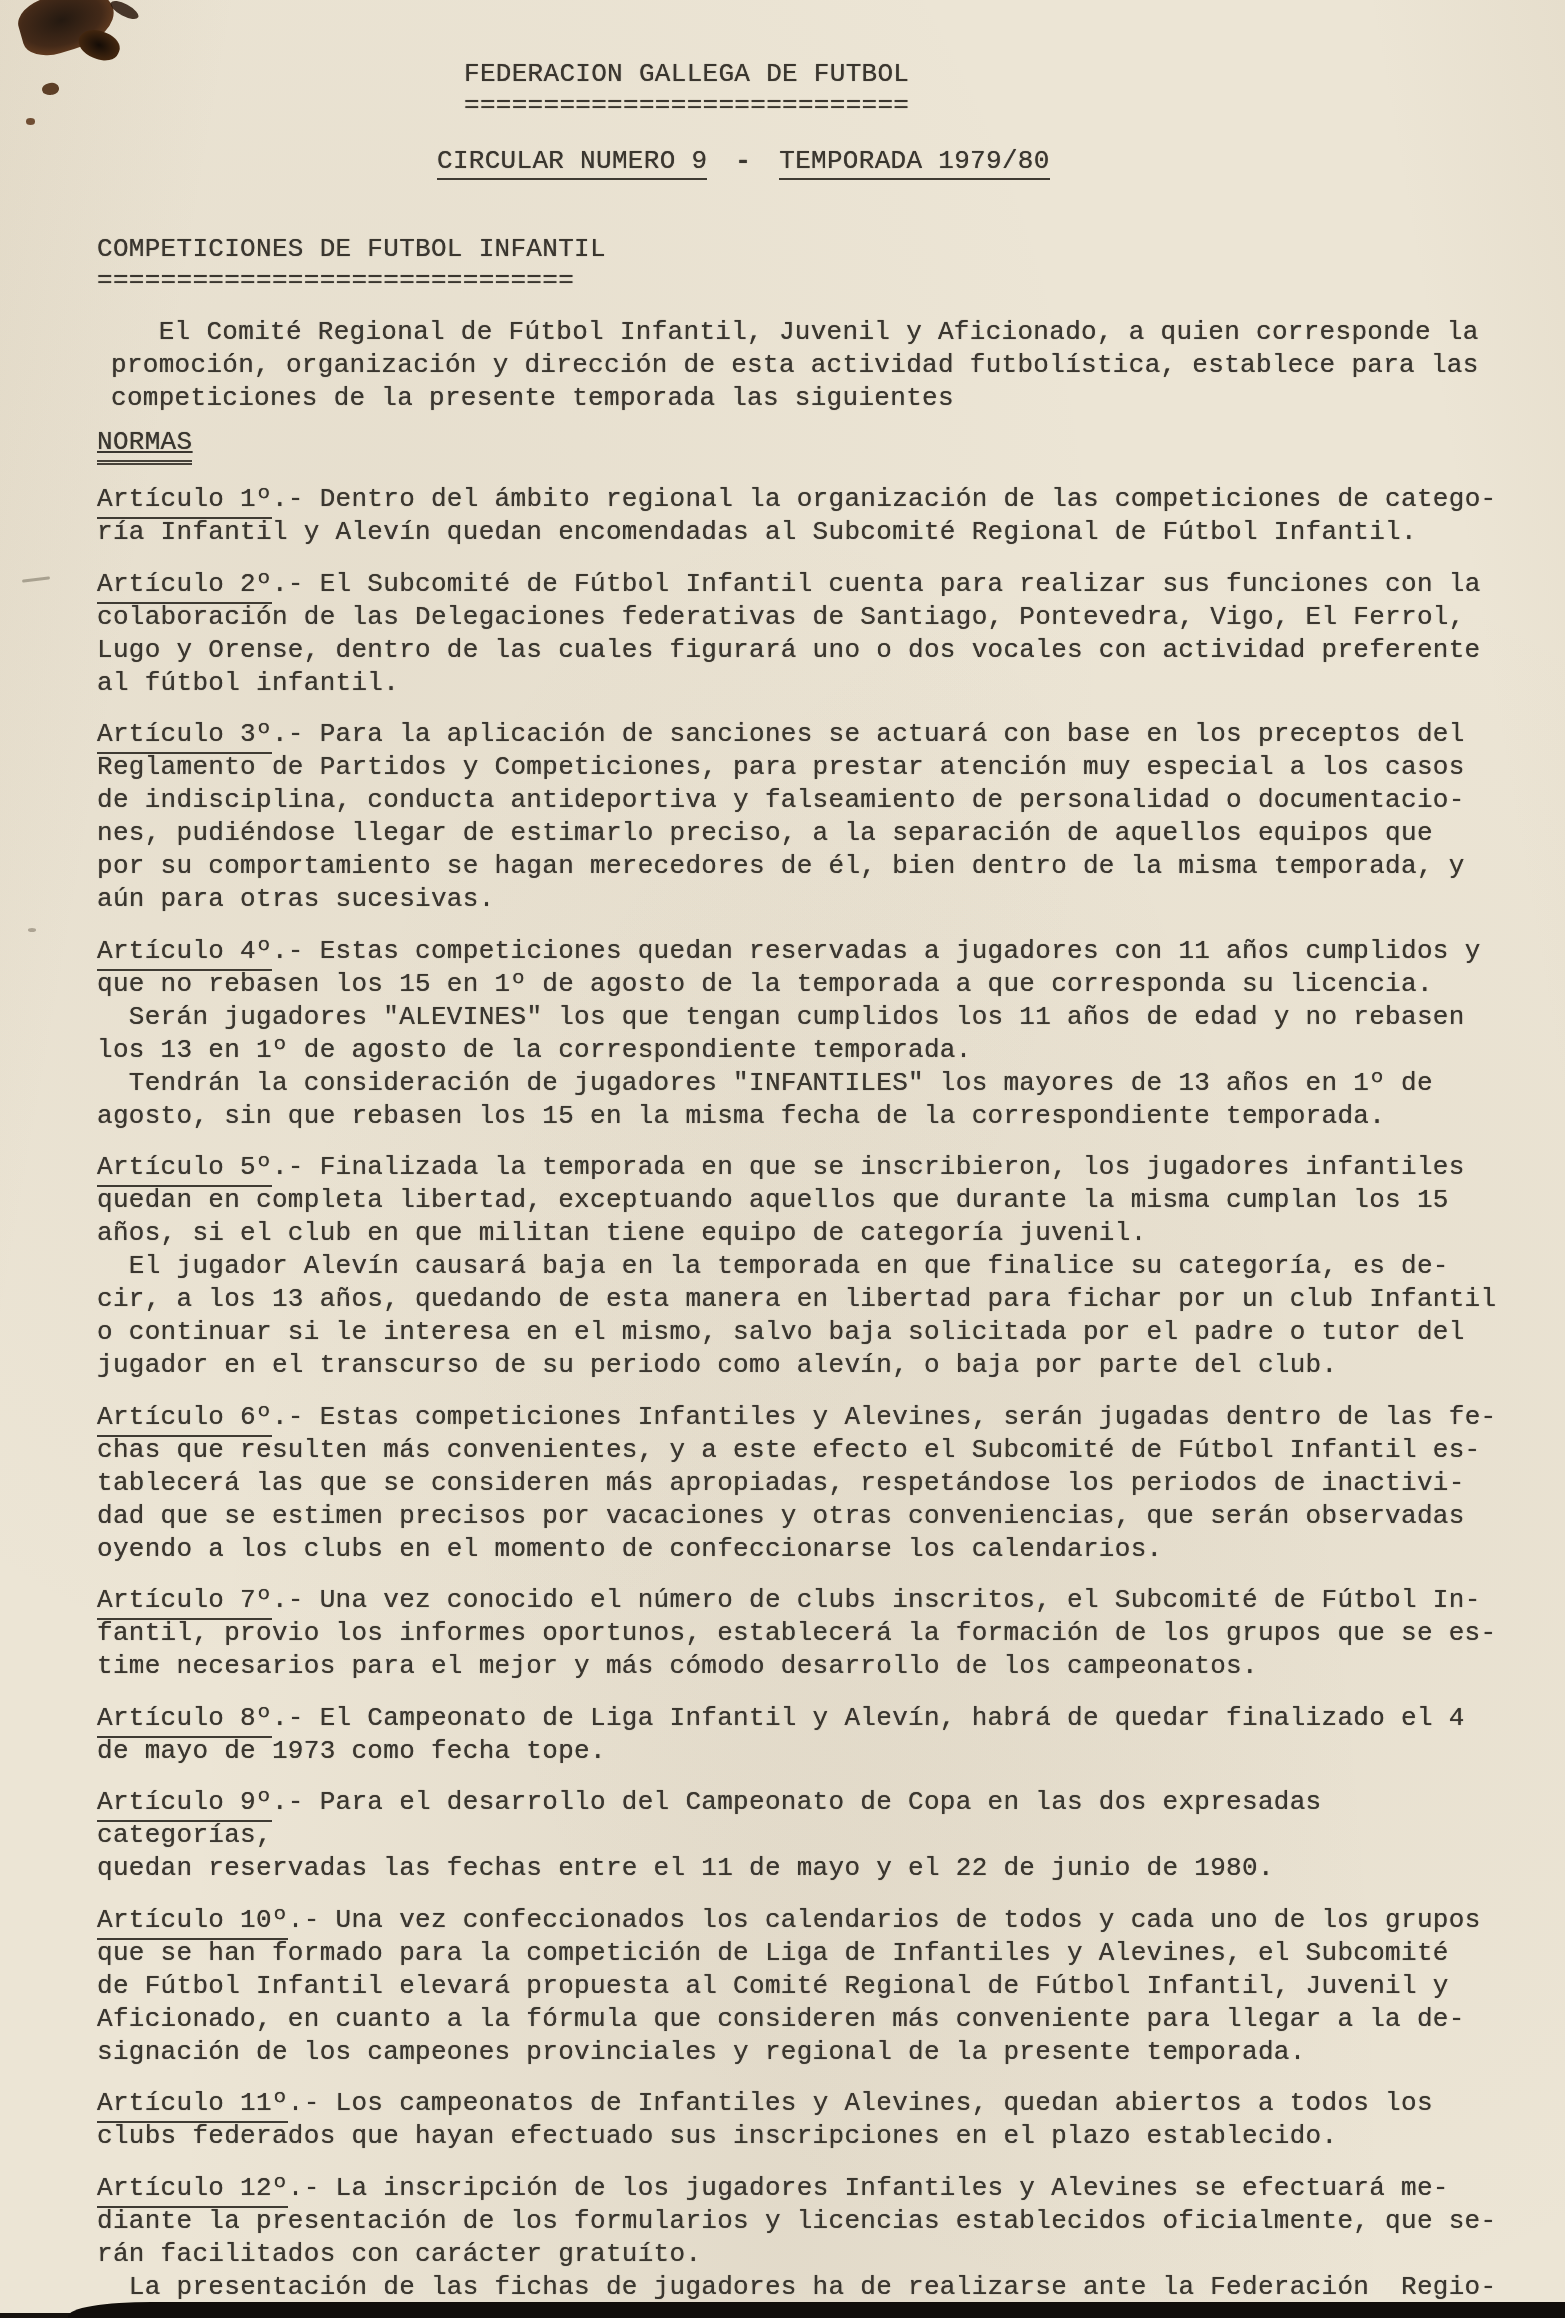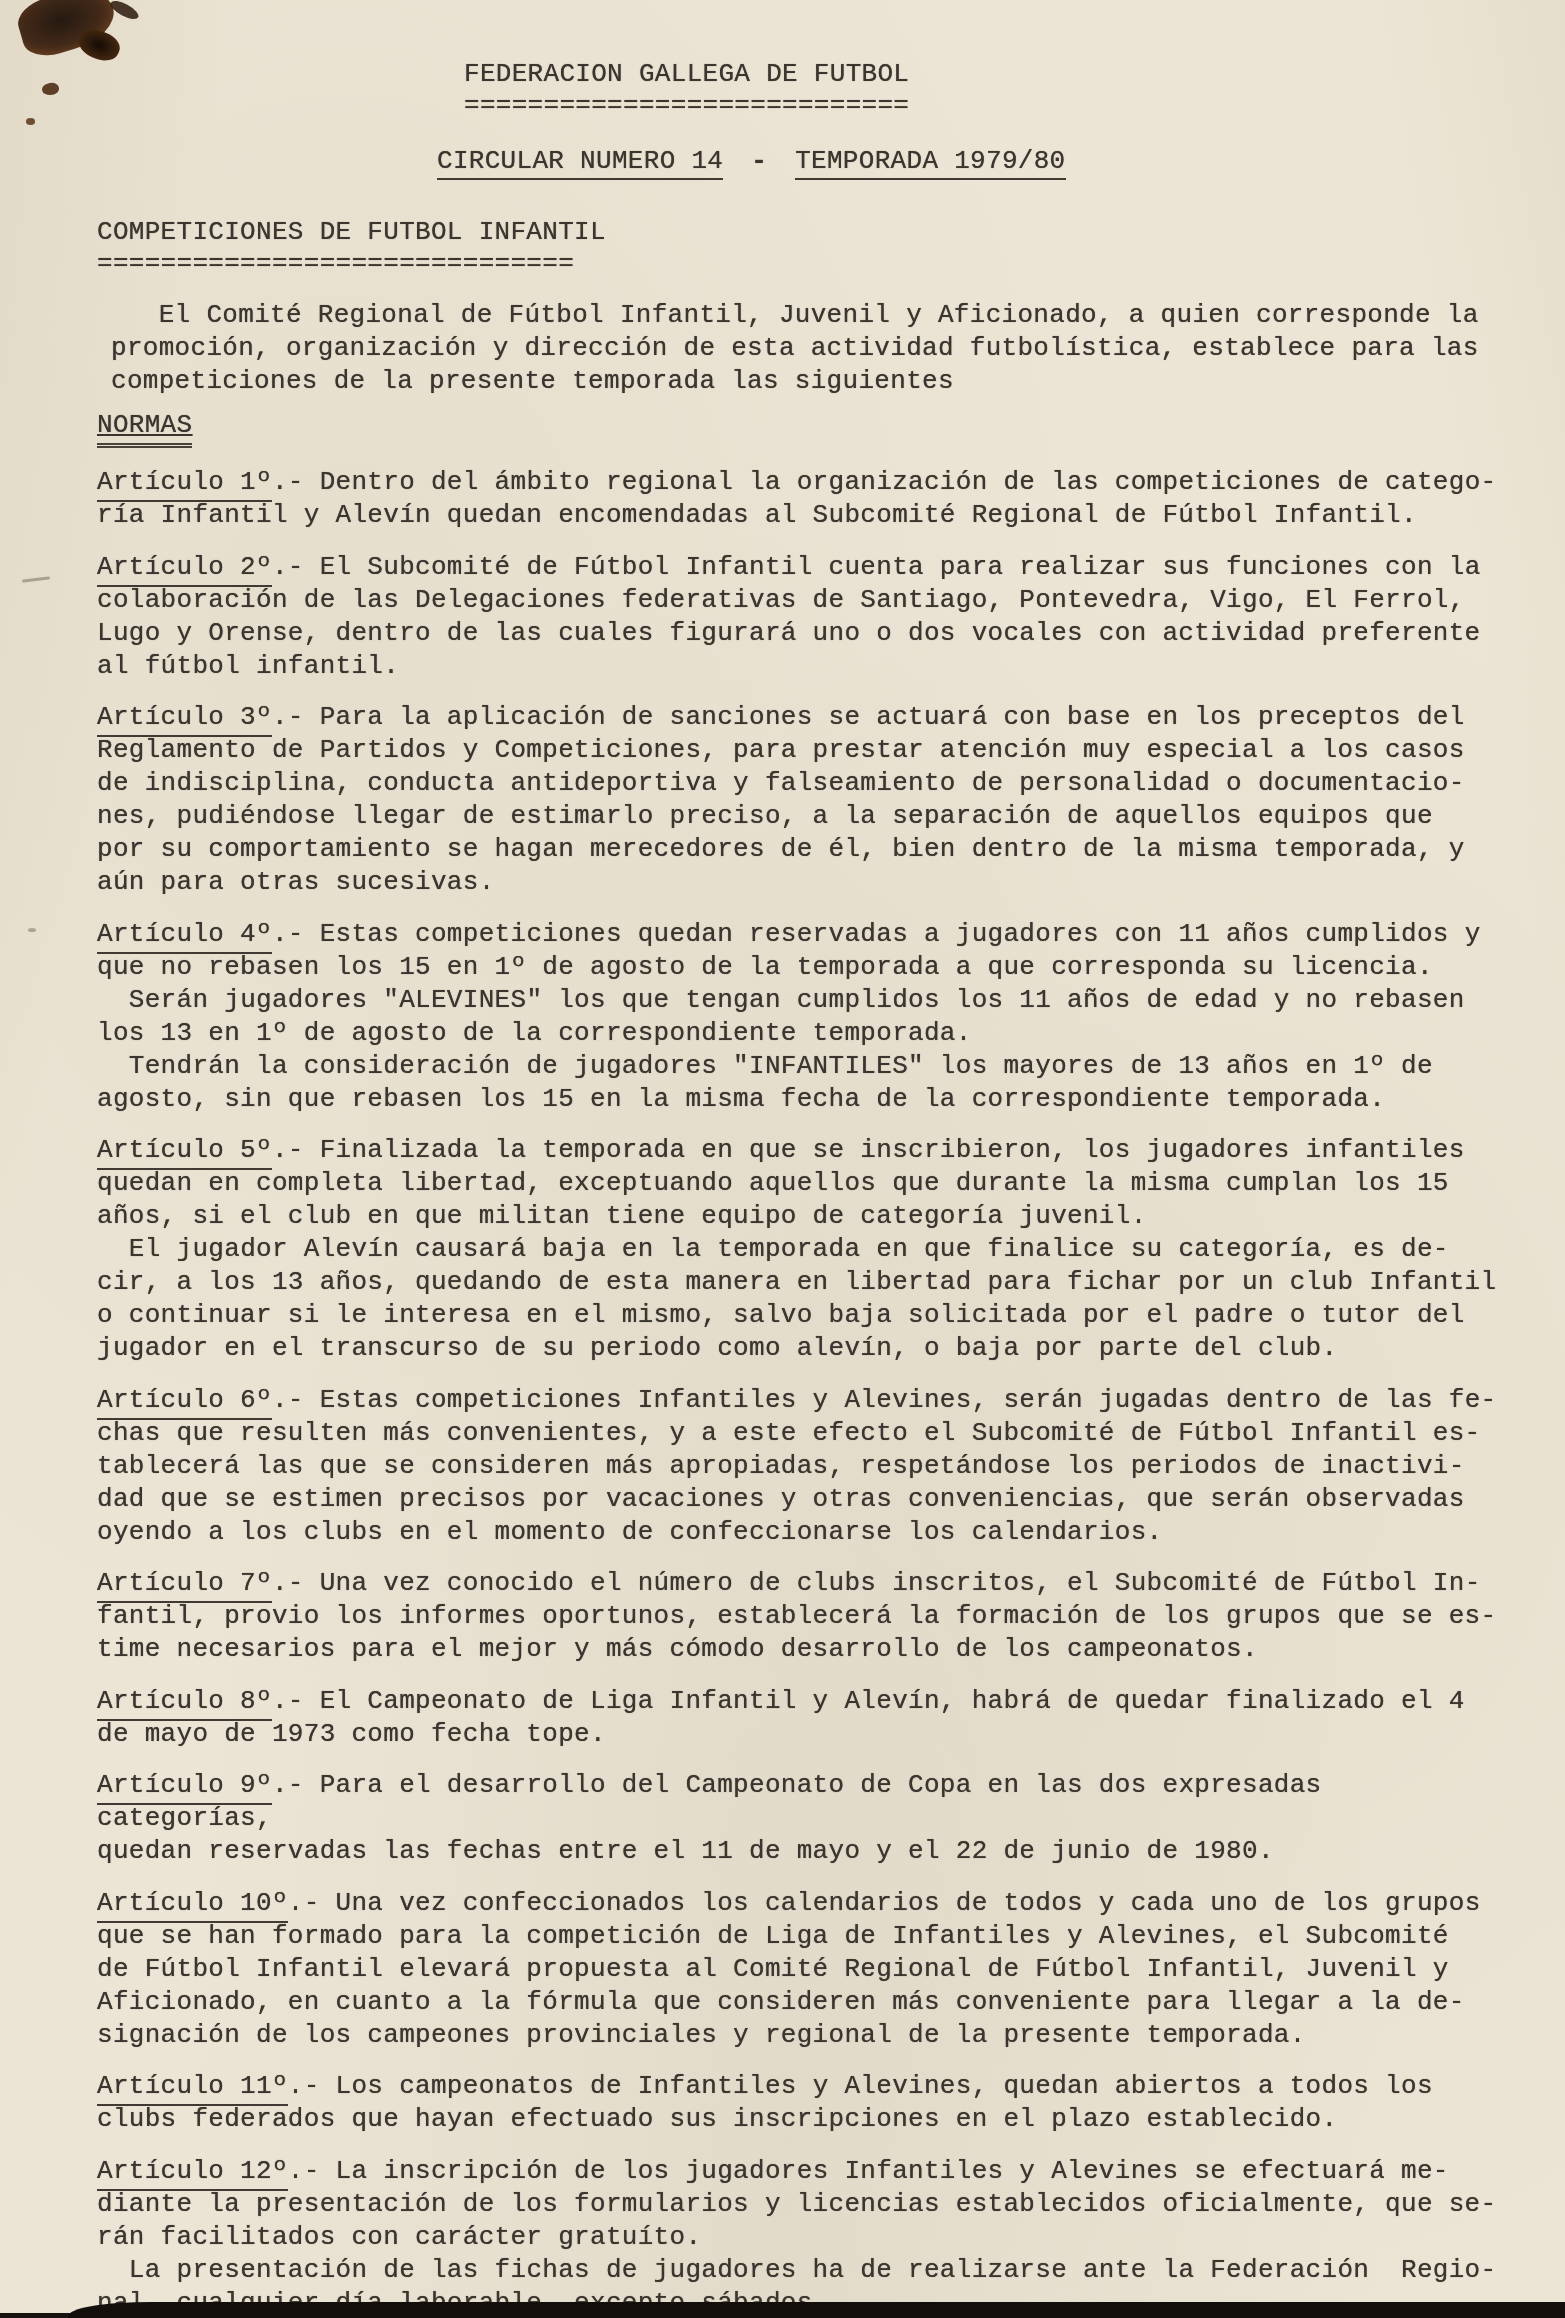--- a/index.html
+++ b/index.html
@@ -25,21 +25,21 @@
     line-height:33px;
     letter-spacing:0.3px;
     text-shadow:0 0 0.8px rgba(58,54,47,0.85);
   }
   .masthead{margin-left:367px;line-height:31px;}
   .org{white-space:pre;}
   .org-ul{white-space:pre;letter-spacing:0.3px;}
   .circ-line{margin:24px 0 0 340px;white-space:pre;}
   .u{border-bottom:2.8px solid #3f3b33;padding-bottom:1.8px;}
   .sep{display:inline-block;margin:0 28px;border-bottom:none;font-weight:bold;}
-  .sec-title{margin-top:39px;line-height:31px;}
+  .sec-title{margin-top:56px;line-height:31px;}
   .intro{margin:20px 0 0 14px;white-space:pre-wrap;}
   .normas{margin-top:11px;}
   .normas-head{display:inline-block;border-bottom:5.5px double #47423a;padding-bottom:0.9px;text-decoration:underline;}
   p.article{margin:18.5px 0 0 0;white-space:pre-wrap;}
   p.article .label{border-bottom:2.8px solid #3f3b33;padding-bottom:3px;}
   
   .stain{position:absolute;pointer-events:none;}
   .stain-a{left:18.5px;top:-7.4px;width:96px;height:57px;background:radial-gradient(ellipse at 45% 45%, #1c1109 0%, #3c2211 55%, #6b3d1c 85%, transparent 100%);border-radius:42% 58% 60% 40%;transform:rotate(-16deg);opacity:0.96;}
   .stain-b{left:78px;top:31px;width:42px;height:28px;background:radial-gradient(ellipse at 50% 50%, #140c06 0%, #42260f 70%, transparent 100%);border-radius:55% 45% 50% 50%;transform:rotate(22deg);}
   .stain-c{left:42px;top:83px;width:16.6px;height:12px;background:#4e2d15;border-radius:50% 50% 45% 55%;transform:rotate(-10deg);opacity:0.9;}
@@ -64,21 +64,21 @@
   <div class="stain pencil-a"></div>
   <div class="stain pencil-b"></div>
 
   <div class="content">
 
     <div class="masthead">
       <div class="org">FEDERACION GALLEGA DE FUTBOL</div>
       <div class="org-ul">============================</div>
     </div>
 
-    <div class="circ-line"><span class="u">CIRCULAR NUMERO 14</span><span class="sep">-</span><span class="u">TEMPORADA 1979/80</span></div>
+    <div class="circ-line"><span class="u">CIRCULAR NUMERO 9</span><span class="sep">-</span><span class="u">TEMPORADA 1979/80</span></div>
 
     <div class="sec-title">
       <div>COMPETICIONES DE FUTBOL INFANTIL</div>
       <div class="org-ul">==============================</div>
     </div>
 
     <p class="intro">   El Comité Regional de Fútbol Infantil, Juvenil y Aficionado, a quien corresponde la
 promoción, organización y dirección de esta actividad futbolística, establece para las
 competiciones de la presente temporada las siguientes</p>
 

